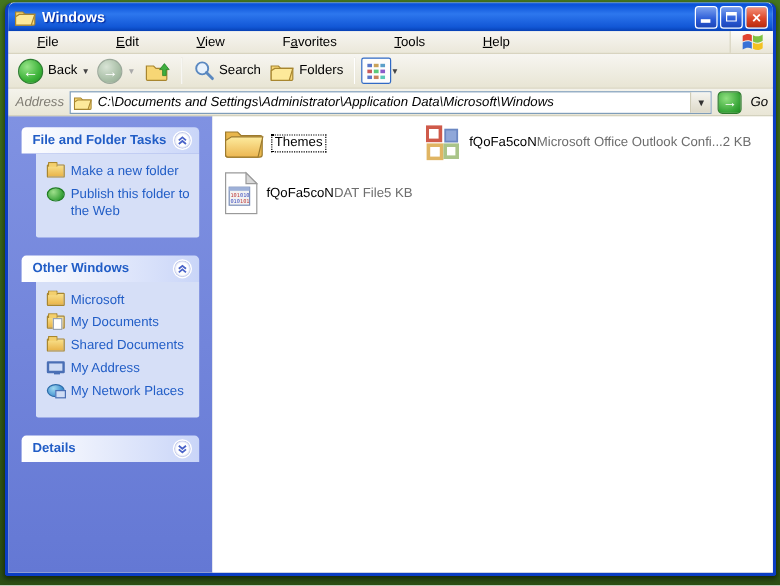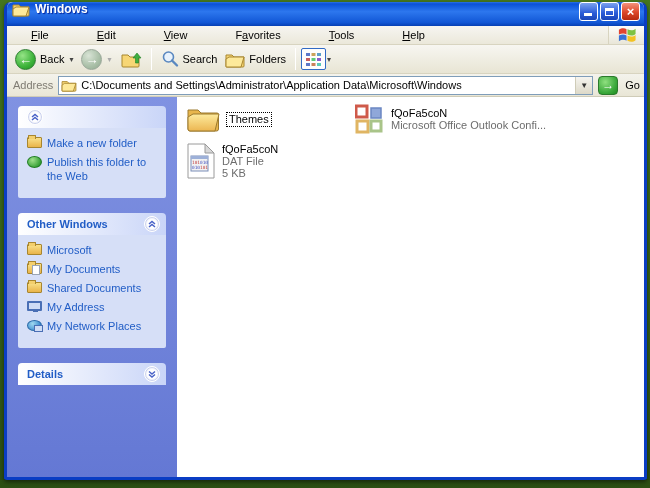--- a/index.html
+++ b/index.html
@@ -4,21 +4,21 @@
 <style>
   * { margin:0; padding:0; box-sizing:border-box; }
   html,body { width:650px; height:488px; overflow:hidden; }
   body { font-family:"Liberation Sans","DejaVu Sans",sans-serif; font-size:11px; }
   .desktop { position:relative; width:650px; height:488px;
     background:linear-gradient(to bottom,#44761f,#2c4f13); }
   .window { position:absolute; left:4px; top:2px; width:643px; height:478px;
     border:3px solid #0a3dc4; border-top:none; border-radius:7px 7px 3px 3px;
     background:#ece9d8; box-shadow:0 2px 4px rgba(0,0,0,.5); }
   
-  .titlebar { height:24px; border-radius:6px 6px 0 0; display:flex; 
+  .titlebar { height:24px; border-radius:6px 6px 0 0; display:flex; align-items:center;
     padding:0 4px 0 5px; background:linear-gradient(to bottom,#2b72e4 0%,#0a51d8 8%,#2d77ee 40%,#1257d6 85%,#0640b4 100%); }
   .title-text { color:#fff; font-weight:bold; font-size:12px; text-shadow:1px 1px 1px #00259c; margin-left:5px; flex:1; }
   .win-buttons { display:flex; gap:2px; }
   .winbtn { width:19px; height:19px; border:1px solid #fff; border-radius:3px; color:#fff;
     display:flex; align-items:center; justify-content:center; cursor:default; position:relative;
     background:linear-gradient(to bottom,#7ba1ef,#2a5bd7 60%,#1c46b8); }
   .winbtn.close { background:linear-gradient(to bottom,#f3927c,#dd4729 55%,#b62a0e); }
   .glyph-min { position:absolute; left:4px; bottom:4px; width:8px; height:3px; background:#fff; }
   .glyph-max { width:9px; height:8px; border:1px solid #fff; border-top:3px solid #fff; }
   .glyph-x { font-size:13px; font-weight:bold; line-height:1; }
@@ -38,61 +38,61 @@
     color:#fff; font-weight:bold; font-size:13px;
     background:radial-gradient(circle at 35% 30%,#96e487,#3db33a 60%,#1d8c1f); border:1px solid #2e7d32; }
   .nav-circle.disabled { background:radial-gradient(circle at 35% 30%,#d9e4d6,#a9bfa7 60%,#8fa78e); border-color:#9aa89a; }
   .caret { font-size:8px; color:#444; margin-left:1px; }
   .caret.dis { color:#aaa; }
   .tb-sep { width:1px; height:22px; background:#cfccb8; margin:0 5px; border-right:1px solid #fff; }
   .views-btn { width:25px; height:22px; border:1px solid #316ac5; border-radius:2px; background:#fdfdfd;
     display:flex; align-items:center; justify-content:center; }
   
   .addressbar { height:23px; display:flex; align-items:center; padding:0 4px 0 6px; gap:5px;
-    background:linear-gradient(to bottom,#f4f3ec,#e9e6d6); border-bottom:1px solid #cfccb8; }
+    background:linear-gradient(to bottom,#f4f3ec,#e9e6d6); border-bottom:1px solid #cfccb8;font-style:italic; }
   .addr-label { color:#7f7c73; }
   .addr-input { flex:1; height:19px; background:#fff; border:1px solid #7f9db9; display:flex; align-items:center; padding-left:2px; }
   .addr-text { flex:1; margin-left:4px; white-space:nowrap; overflow:hidden; }
   .addr-drop { width:17px; height:17px; display:flex; align-items:center; justify-content:center; font-size:8px; color:#333;
     background:linear-gradient(to bottom,#f5f4ef,#ddd9c8); border-left:1px solid #cfccb8; }
   .go-btn { width:20px; height:19px; border-radius:4px; border:1px solid #2c7a2c; display:flex; align-items:center; justify-content:center;
     background:radial-gradient(circle at 35% 30%,#8fe07f,#3aa73a 65%,#1d8c1f); color:#fff; font-weight:bold; font-size:12px; }
   .go-label { color:#000; margin-left:2px; }
   
   .main { display:flex; height:380px; }
   .sidebar { width:170px; padding:9px 11px; overflow:hidden;
     background:linear-gradient(to bottom,#8092e2,#6478d4); }
   .panel { margin-bottom:15px; }
   .panel-header { height:22px; border-radius:4px 4px 0 0; display:flex; align-items:center; justify-content:space-between;
     padding:0 6px 0 9px; background:linear-gradient(to right,#ffffff,#c9d5f8); cursor:pointer; }
   .panel-title { color:#215dc6; font-weight:bold; }
   .chev-btn { width:16px; height:16px; border-radius:50%; background:#fff; border:1px solid #fff;
     display:flex; align-items:center; justify-content:center; box-shadow:0 0 2px #5a6fc8 inset; }
-  .panel-body { background:#d6dff7; padding:8px 4px 10px 9px; border-radius:0 0 2px 2px; }
+  .panel-body { background:#d6dff7; padding:8px 4px 10px 9px; border-radius:0 0 2px 2px;margin-left:12px; }
   .task-item { display:flex; gap:5px; margin-bottom:5px; cursor:pointer; }
   .task-label { color:#215dc6; line-height:14px; }
   .task-icon { width:15px; height:11px; margin-top:1px; position:relative; flex:0 0 15px; }
   .ic-folder, .ic-new-folder, .ic-share-folder, .ic-my-documents, .ic-shared-documents {
     background:linear-gradient(to bottom,#f9e089,#e9b44a); border:1px solid #a8862f; border-radius:1px; }
   .ic-folder::before, .ic-new-folder::before, .ic-share-folder::before, .ic-my-documents::before, .ic-shared-documents::before {
     content:""; position:absolute; top:-3px; left:0; width:6px; height:3px;
     background:#f3cf6d; border:1px solid #a8862f; border-bottom:none; border-radius:1px 1px 0 0; }
   .ic-my-documents::after { content:""; position:absolute; right:1px; top:1px; width:6px; height:8px; background:#fff; border:1px solid #9aa5b5; }
   .ic-share-folder::after { content:""; position:absolute; left:2px; bottom:-2px; width:9px; height:3px; background:#4a7fe0; border-radius:1px; }
   .ic-publish-web { border-radius:50%; width:12px; height:12px;
     background:radial-gradient(circle at 35% 30%,#9fe08c,#3aa33a 70%,#1f7d22); border:1px solid #1f7d22; }
   .ic-my-computer { background:#cfdcf5; border:2px solid #4a6fb5; border-radius:1px; height:10px; }
   .ic-my-computer::after { content:""; position:absolute; left:4px; bottom:-3px; width:5px; height:2px; background:#4a6fb5; }
   .ic-network-places { border-radius:50%; width:11px; height:11px;
     background:radial-gradient(circle at 35% 30%,#9fd8f0,#3f8fd0 70%,#2a6aa8); border:1px solid #2a6aa8; }
   .ic-network-places::after { content:""; position:absolute; right:-2px; bottom:-2px; width:7px; height:5px; background:#cfdcf5; border:1px solid #4a6fb5; }
   
   .content { flex:1; background:#fff; position:relative; }
   .tile { position:absolute; display:flex; align-items:center; gap:6px; cursor:default; }
-  .tile-lines { display:flex; flex-direction:column; justify-content:flex-start; }
+  .tile-lines { display:flex; flex-direction:row; justify-content:flex-start; }
   .tile-name { color:#000; line-height:12px; }
   .tile-sub { color:#6d6d6d; line-height:12px; }
   .tile-label-focus { border:1px dotted #000; padding:0 2px; line-height:13px; }
   .dat-icon { position:relative; width:30px; height:36px; }
 </style>
 </head>
 <body>
 
 <div class="desktop">
   <div class="window">
@@ -197,20 +197,21 @@
           <span>→</span>
         </div>
       <span class="go-label">Go</span>
     </div>
 
     <div class="main">
       <div class="sidebar">
 
         <div class="panel" id="panel-0">
           <div class="panel-header">
+            <span class="panel-title">File and Folder Tasks</span>
             <span class="chev-btn">
               <svg width="10" height="10" viewBox="0 0 10 10">
                   <path d="M2 5 L5 2.5 L8 5 M2 8 L5 5.5 L8 8" fill="none" stroke="#4a63c8" stroke-width="1.5"></path>
                 </svg>
             </span>
           </div>
           <div class="panel-body">
               <div class="task-item">
     <span class="task-icon ic-new-folder"></span>
     <span class="task-label">Make a new folder</span>
@@ -287,20 +288,21 @@
         <div class="tile" style="left:178px; top:7px;">
           <svg width="30" height="30" viewBox="0 0 30 30">
             <rect x="1" y="2" width="11" height="11" fill="none" stroke="#cf5a4a" stroke-width="3"></rect>
             <rect x="16" y="4" width="10" height="10" fill="#8fa7d9" stroke="#6b87c2" stroke-width="1.5"></rect>
             <rect x="2" y="17" width="11" height="11" fill="none" stroke="#e0b563" stroke-width="3"></rect>
             <rect x="16" y="17" width="10" height="10" fill="none" stroke="#a9c489" stroke-width="3"></rect>
           </svg>
           <div class="tile-lines">
             <div class="tile-name">fQoFa5coN</div>
             <div class="tile-sub">Microsoft Office Outlook Confi...</div>
+            <div class="tile-sub">2 KB</div>
           </div>
         </div>
 
         <div class="tile" style="left:9px; top:46px;">
           <svg class="dat-icon" width="30" height="36" viewBox="0 0 30 36">
             <path d="M2 1 h17 l9 9 v25 H2 Z" fill="#fff" stroke="#9a9a9a"></path>
             <path d="M19 1 l9 9 h-9 Z" fill="#d8d8d8" stroke="#9a9a9a"></path>
             <rect x="5" y="13" width="17" height="15" fill="#f2f2f2" stroke="#7a8eb8"></rect>
             <rect x="5" y="13" width="17" height="3" fill="#9db0d8"></rect>
             <g font-size="4.4" font-family="DejaVu Sans Mono, monospace">

